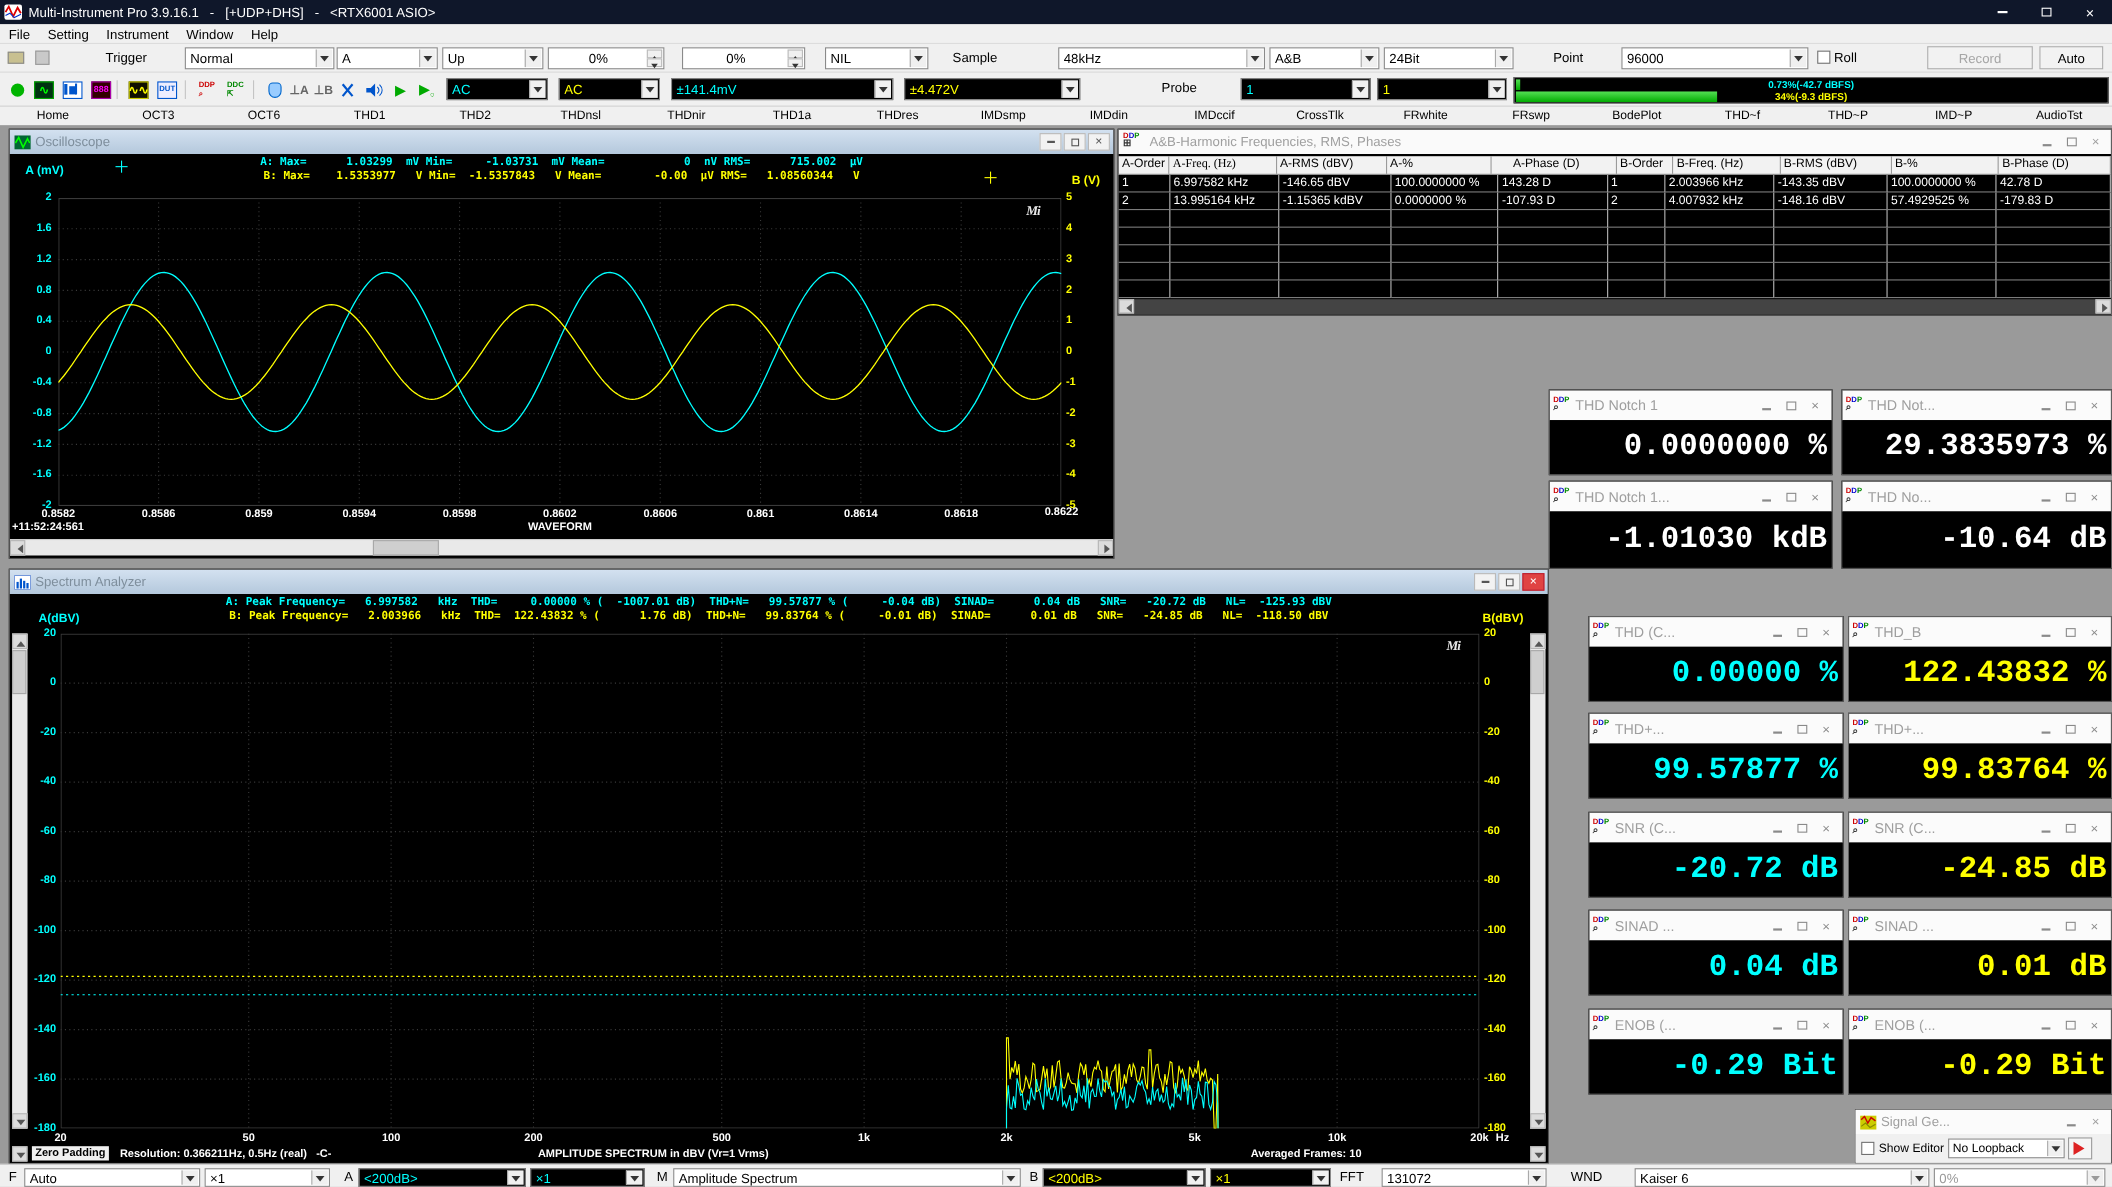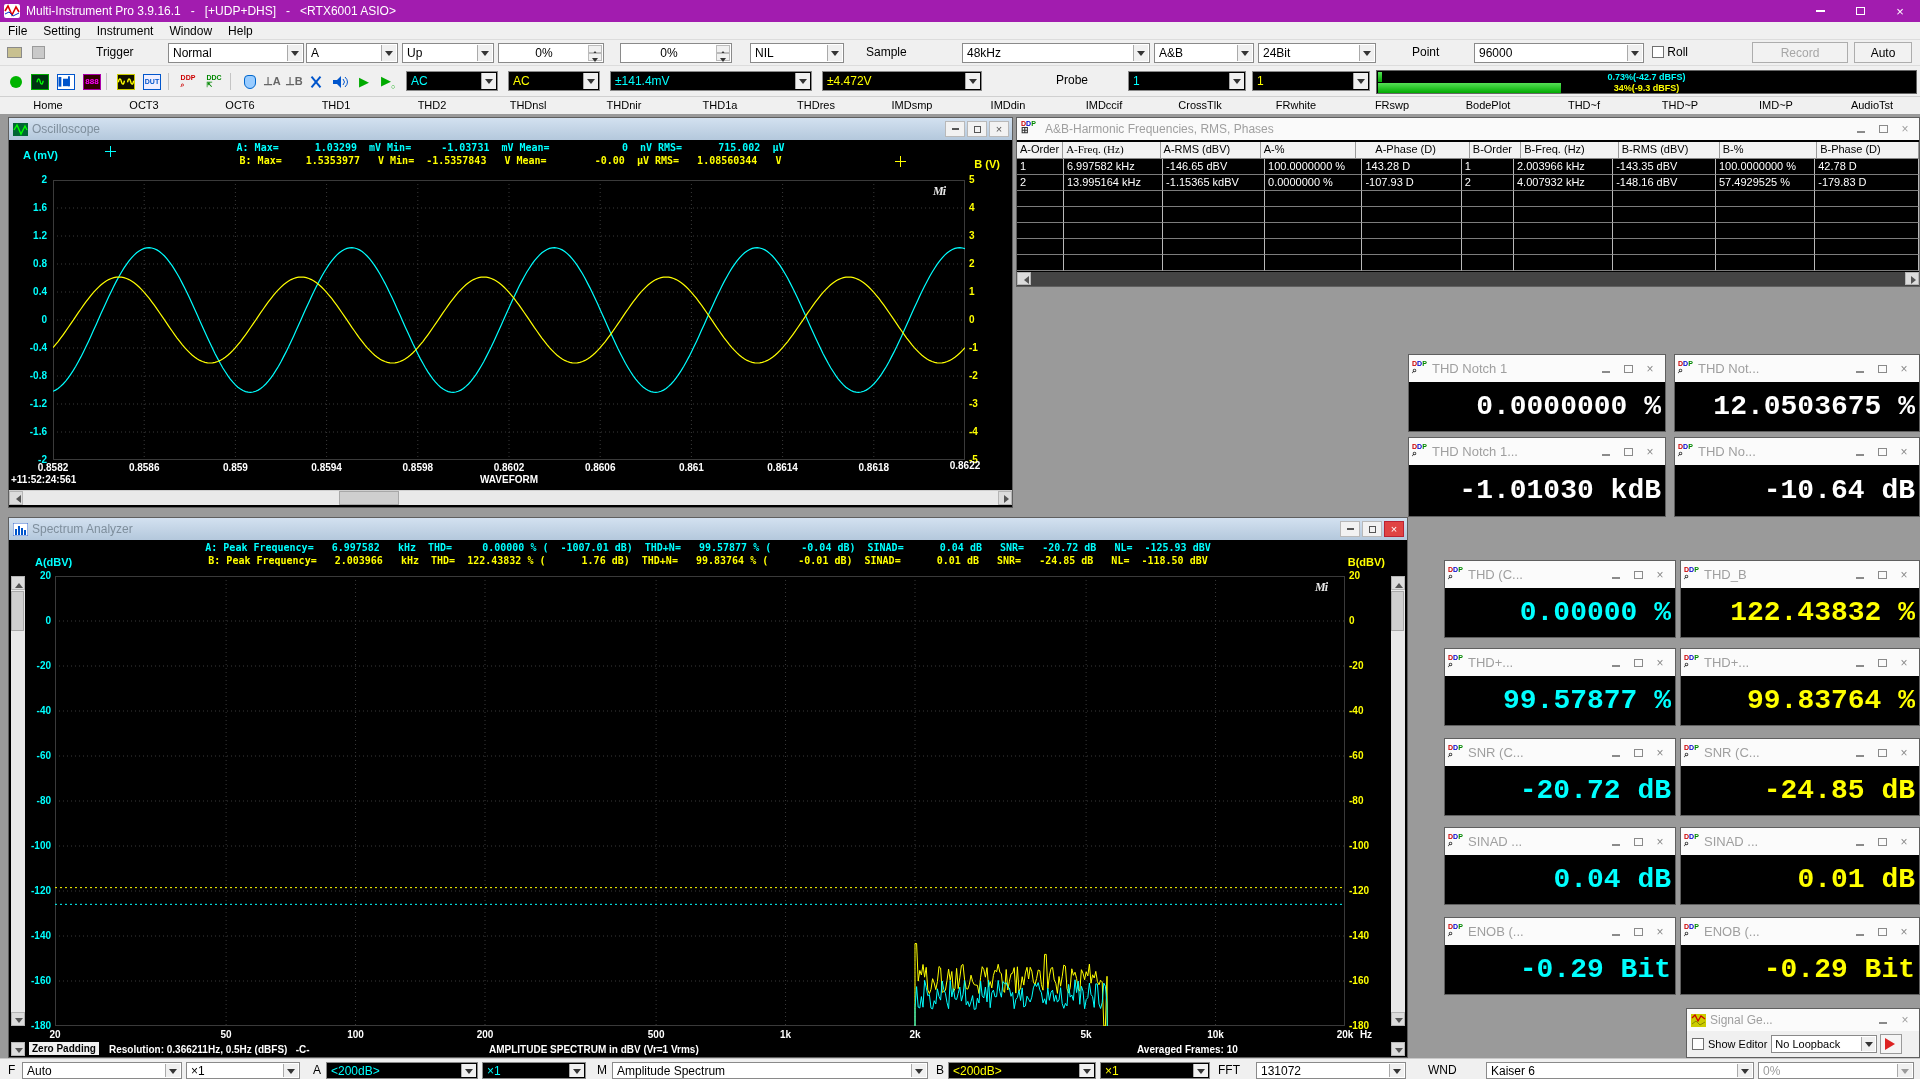--- a/index.html
+++ b/index.html
@@ -1,20 +1,20 @@
 <!DOCTYPE html>
 <html><head>
 <meta charset="utf-8">
 <style>
   html,body{margin:0;padding:0;background:#6e6e6e;}
   *{box-sizing:border-box;}
   .screen{position:relative;width:1920px;height:1079px;overflow:hidden;background:#9a9a9a;
     font-family:"Liberation Sans",sans-serif;-webkit-font-smoothing:antialiased;}
   
-  .titlebar{position:absolute;left:0;top:0;width:1920px;height:22px;background:#a21caf;color:#fff;
+  .titlebar{position:absolute;left:0;top:0;width:1920px;height:22px;background:#0f172a;color:#fff;
     display:flex;align-items:center;font-size:12px;}
   .appicon{width:16px;height:14px;margin:0 6px 0 4px;background:#fff;border-radius:2px;position:relative;overflow:hidden;}
   .appicon svg{position:absolute;left:0;top:0;}
   .titlebar .title{white-space:pre;}
   .winbtns{margin-left:auto;display:flex;}
   .wb{width:40px;height:22px;display:flex;align-items:center;justify-content:center;color:#fff;font-size:13px;}
   .g-min{display:inline-block;width:9px;height:2px;background:#fff;}
   .g-max{display:inline-block;width:9px;height:8px;border:1px solid #fff;}
   .menubar{position:absolute;left:0;top:22px;width:1920px;height:18px;background:#f0f0f0;border-bottom:1px solid #dcdcdc;
     display:flex;align-items:center;font-size:12px;color:#000;}
@@ -629,21 +629,21 @@
           <span class="xlab white" style="left: 744.557px; top: 489px;">1k</span>
           <span class="xlab white" style="left: 874px; top: 489px;">2k</span>
           <span class="xlab white" style="left: 1045.11px; top: 489px;">5k</span>
           <span class="xlab white" style="left: 1174.56px; top: 489px;">10k</span>
           <span class="xlab white" style="left: 1304px; top: 489px;">20k</span>
         </div>
       <span class="xlab white" style="left:1342px;top:489px;width:30px">Hz</span>
       <div style="position:absolute;left:0;right:0;top:502px;height:15px">
         <span class="sbtn down" style="left:2px;top:0;height:14px"></span>
         <span style="position:absolute;left:20px;top:0;background:#f0f0f0;color:#000;font:bold 10px 'Liberation Sans',sans-serif;padding:1px 3px">Zero Padding</span>
-        <span style="position:absolute;left:100px;top:2px;color:#fff;font:bold 10px 'Liberation Sans',sans-serif;white-space:pre">Resolution: 0.366211Hz, 0.5Hz (dBFS)   -C-</span>
+        <span style="position:absolute;left:100px;top:2px;color:#fff;font:bold 10px 'Liberation Sans',sans-serif;white-space:pre">Resolution: 0.366211Hz, 0.5Hz (real)   -C-</span>
         <span style="position:absolute;left:480px;top:2px;color:#fff;font:bold 10px 'Liberation Sans',sans-serif">AMPLITUDE SPECTRUM in dBV (Vr=1 Vrms)</span>
         <span style="position:absolute;left:1128px;top:2px;color:#fff;font:bold 10px 'Liberation Sans',sans-serif">Averaged Frames: 10</span>
         <span class="sbtn down" style="right:2px;top:0;height:14px"></span>
       </div>
     </div>
   </div>
 
   <div id="ddp-container">
       <div class="win" style="left: 1408px; top: 354px; width: 258px; height: 78px;">
         <div class="ddp-title">
@@ -660,21 +660,21 @@
       <div class="win" style="left: 1674px; top: 354px; width: 246px; height: 78px;">
         <div class="ddp-title">
           <span class="ddpicon"><b>D</b><i>D</i><u>P</u><br><span class="mag">⌕</span></span>
           <span>THD Not...</span>
           <span class="ddp-btns">
             <span class="ddp-b"><span class="g-min"></span></span>
             <span class="ddp-b"><span class="g-max"></span></span>
             <span class="ddp-b">×</span>
           </span>
         </div>
-        <div class="ddp-val" style="color: rgb(255, 255, 255);">12.0503675 %</div>
+        <div class="ddp-val" style="color: rgb(255, 255, 255);">29.3835973 %</div>
       </div>
       <div class="win" style="left: 1408px; top: 437px; width: 258px; height: 80px;">
         <div class="ddp-title">
           <span class="ddpicon"><b>D</b><i>D</i><u>P</u><br><span class="mag">⌕</span></span>
           <span>THD Notch 1...</span>
           <span class="ddp-btns">
             <span class="ddp-b"><span class="g-min"></span></span>
             <span class="ddp-b"><span class="g-max"></span></span>
             <span class="ddp-b">×</span>
           </span>

